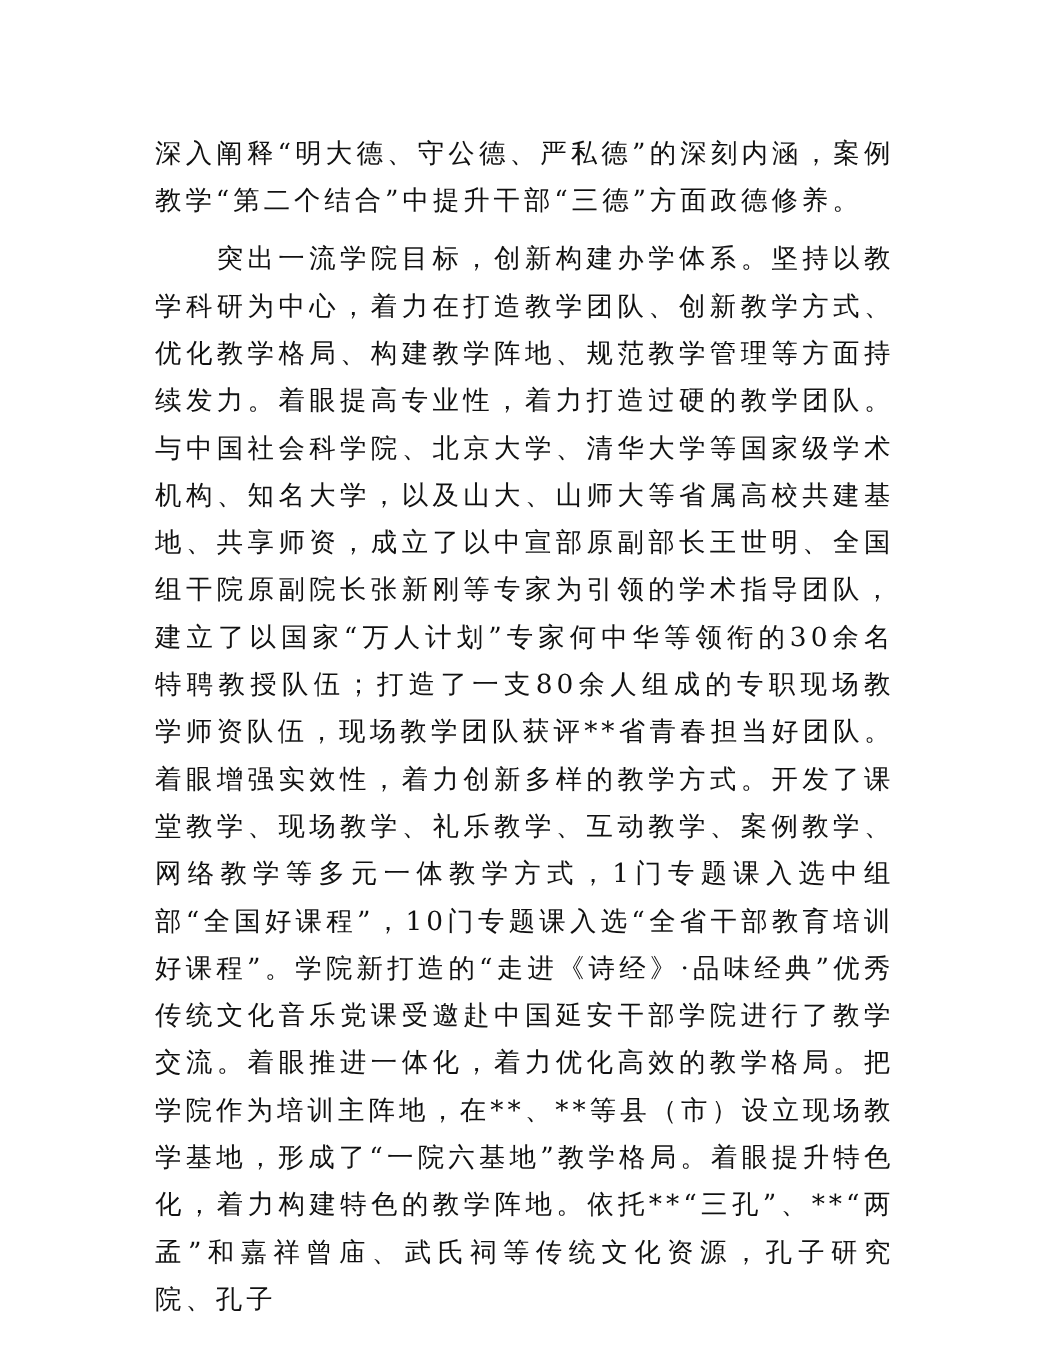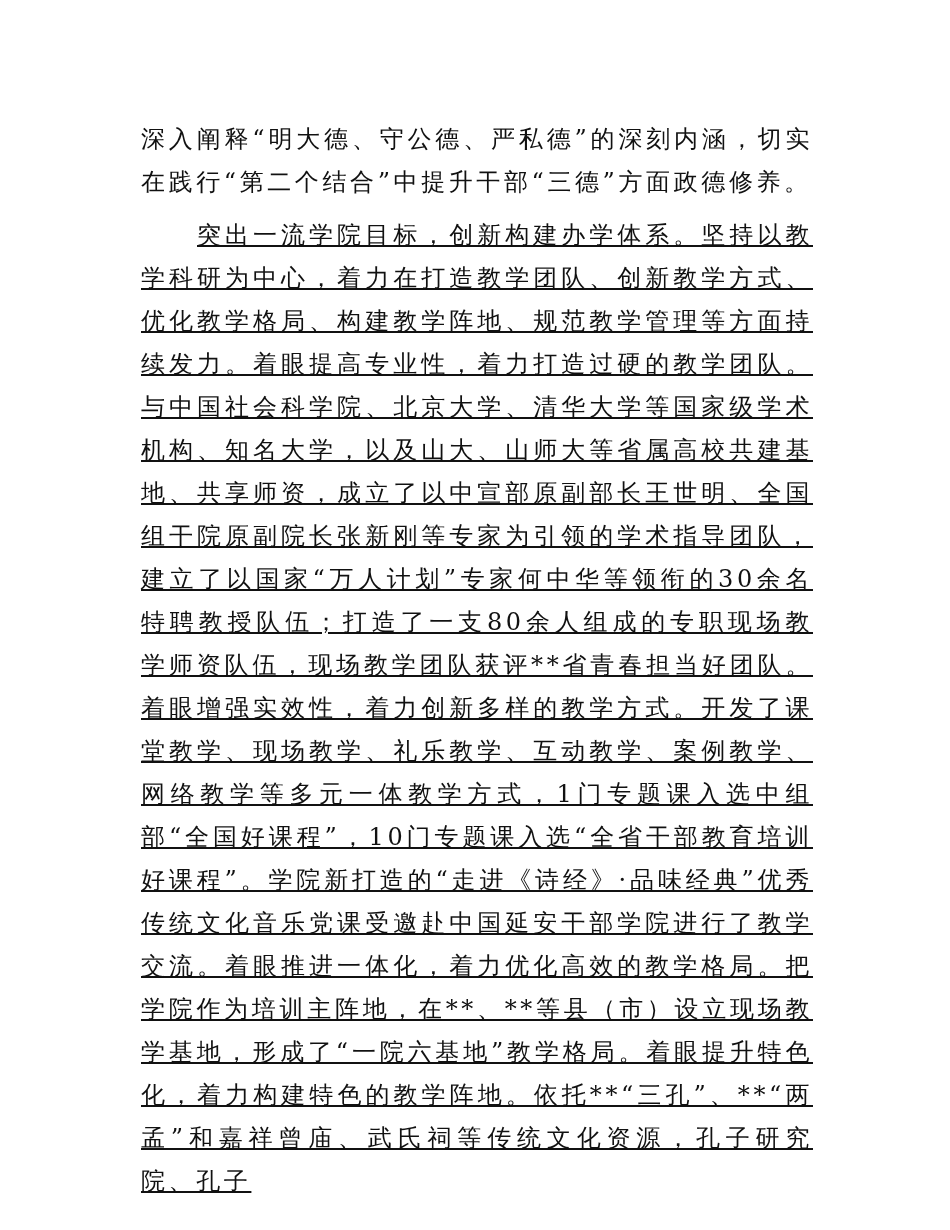--- a/index.html
+++ b/index.html
@@ -15,21 +15,21 @@
     line-height: 43px;
   }
   .para {
     margin: 0;
     text-align: justify;
     text-align-last: left;
     letter-spacing: 3.6px;
     word-break: break-all;
   }
   .para + .para { margin-top: 10px; }
-  .indent { text-indent: 56px; text-decoration: underline; }
+  .indent { text-indent: 56px; }
 </style>
 </head>
 <body>
 
 <div class="page">
-  <p class="para">深入阐释“明大德、守公德、严私德”的深刻内涵，切实在践行“第二个结合”中提升干部“三德”方面政德修养。</p>
+  <p class="para">深入阐释“明大德、守公德、严私德”的深刻内涵，案例教学“第二个结合”中提升干部“三德”方面政德修养。</p>
   <p class="para indent">突出一流学院目标，创新构建办学体系。坚持以教学科研为中心，着力在打造教学团队、创新教学方式、优化教学格局、构建教学阵地、规范教学管理等方面持续发力。着眼提高专业性，着力打造过硬的教学团队。与中国社会科学院、北京大学、清华大学等国家级学术机构、知名大学，以及山大、山师大等省属高校共建基地、共享师资，成立了以中宣部原副部长王世明、全国组干院原副院长张新刚等专家为引领的学术指导团队，建立了以国家“万人计划”专家何中华等领衔的30余名特聘教授队伍；打造了一支80余人组成的专职现场教学师资队伍，现场教学团队获评**省青春担当好团队。着眼增强实效性，着力创新多样的教学方式。开发了课堂教学、现场教学、礼乐教学、互动教学、案例教学、网络教学等多元一体教学方式，1门专题课入选中组部“全国好课程”，10门专题课入选“全省干部教育培训好课程”。学院新打造的“走进《诗经》·品味经典”优秀传统文化音乐党课受邀赴中国延安干部学院进行了教学交流。着眼推进一体化，着力优化高效的教学格局。把学院作为培训主阵地，在**、**等县（市）设立现场教学基地，形成了“一院六基地”教学格局。着眼提升特色化，着力构建特色的教学阵地。依托**“三孔”、**“两孟”和嘉祥曾庙、武氏祠等传统文化资源，孔子研究院、孔子</p>
 </div>
 
 </body></html>

